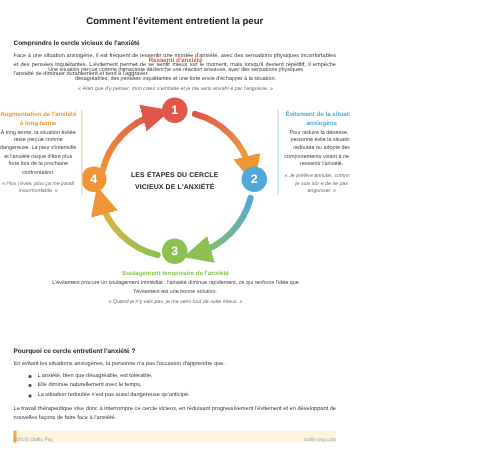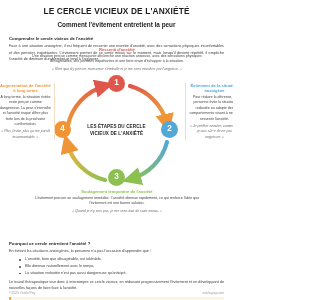--- a/index.html
+++ b/index.html
@@ -183,21 +183,20 @@
     align-items:center;
     font-size:3.4px;
     color:#9a9a9a;
   }
 </style>
 </head>
 <body>
 
 <div class="page">
 
-  <h1 class="doc-title">LE CERCLE VICIEUX DE L'ANXIÉTÉ</h1>
   <h2 class="doc-subtitle">Comment l'évitement entretient la peur</h2>
 
   <section class="intro">
     <div class="intro-heading">Comprendre le cercle vicieux de l'anxiété</div>
     <p class="intro-body">Face à une situation anxiogène, il est fréquent de ressentir une montée d'anxiété, avec des sensations physiques inconfortables et des pensées inquiétantes. L'évitement permet de se sentir mieux sur le moment, mais lorsqu'il devient répétitif, il empêche l'anxiété de diminuer durablement et tend à l'aggraver.</p>
   </section>
 
   <section class="diagram">
 
     <svg class="ring-svg" width="215" height="150" viewBox="0 0 215 150">

